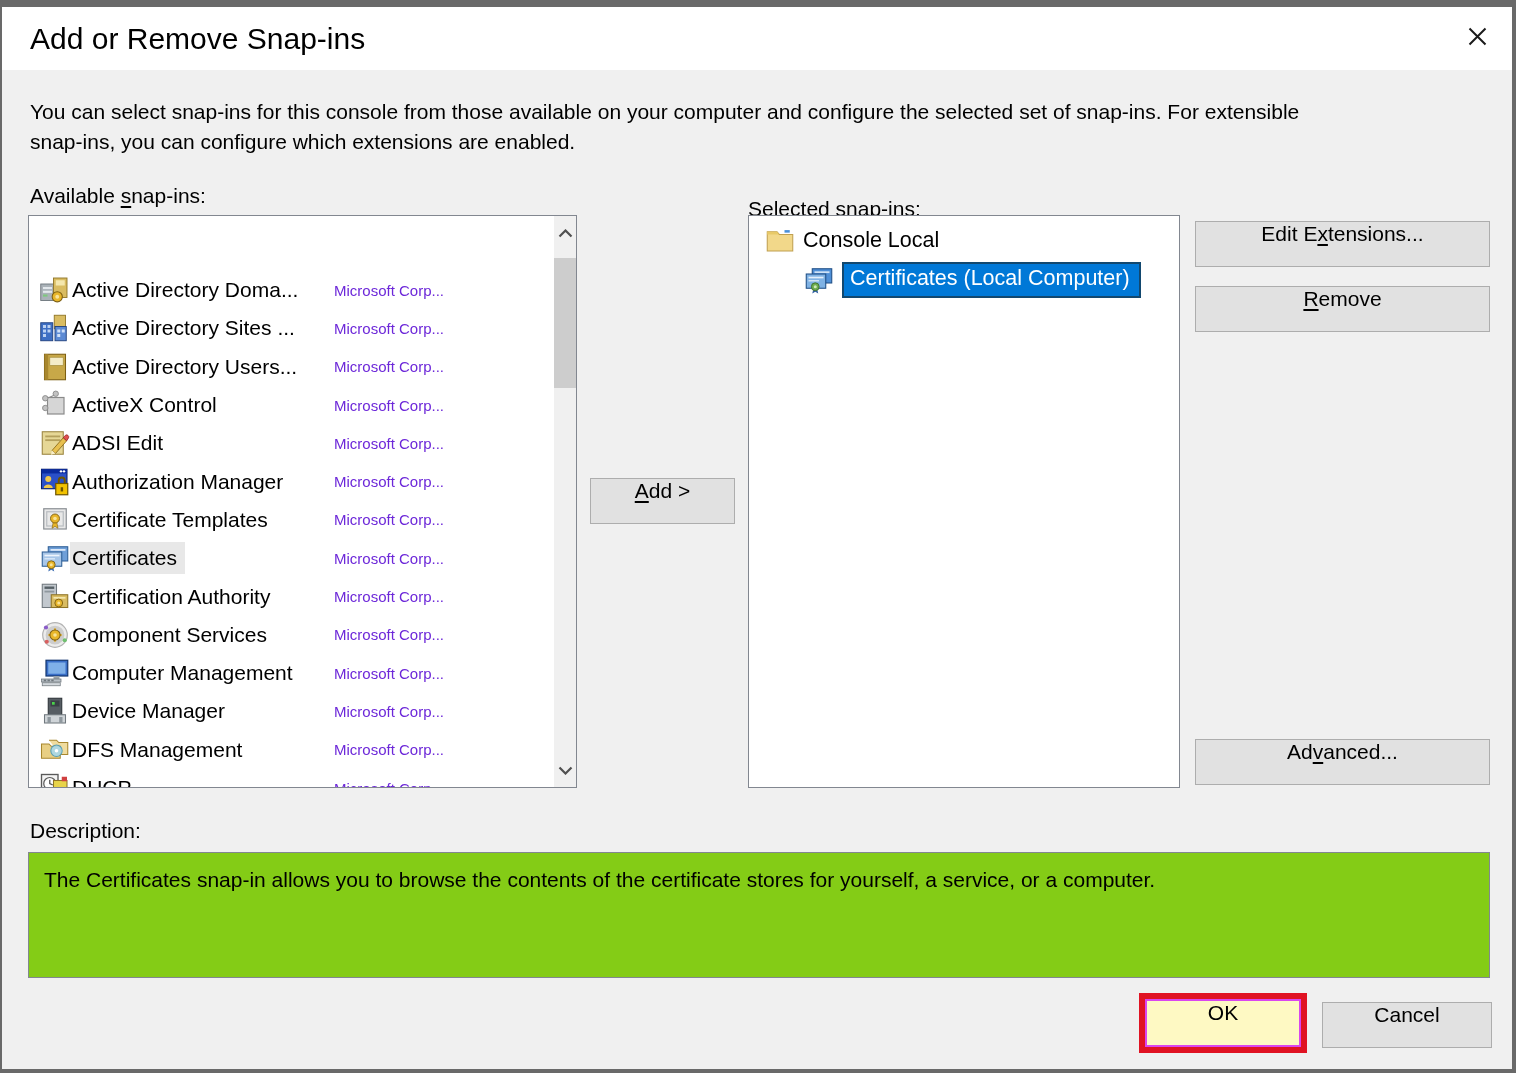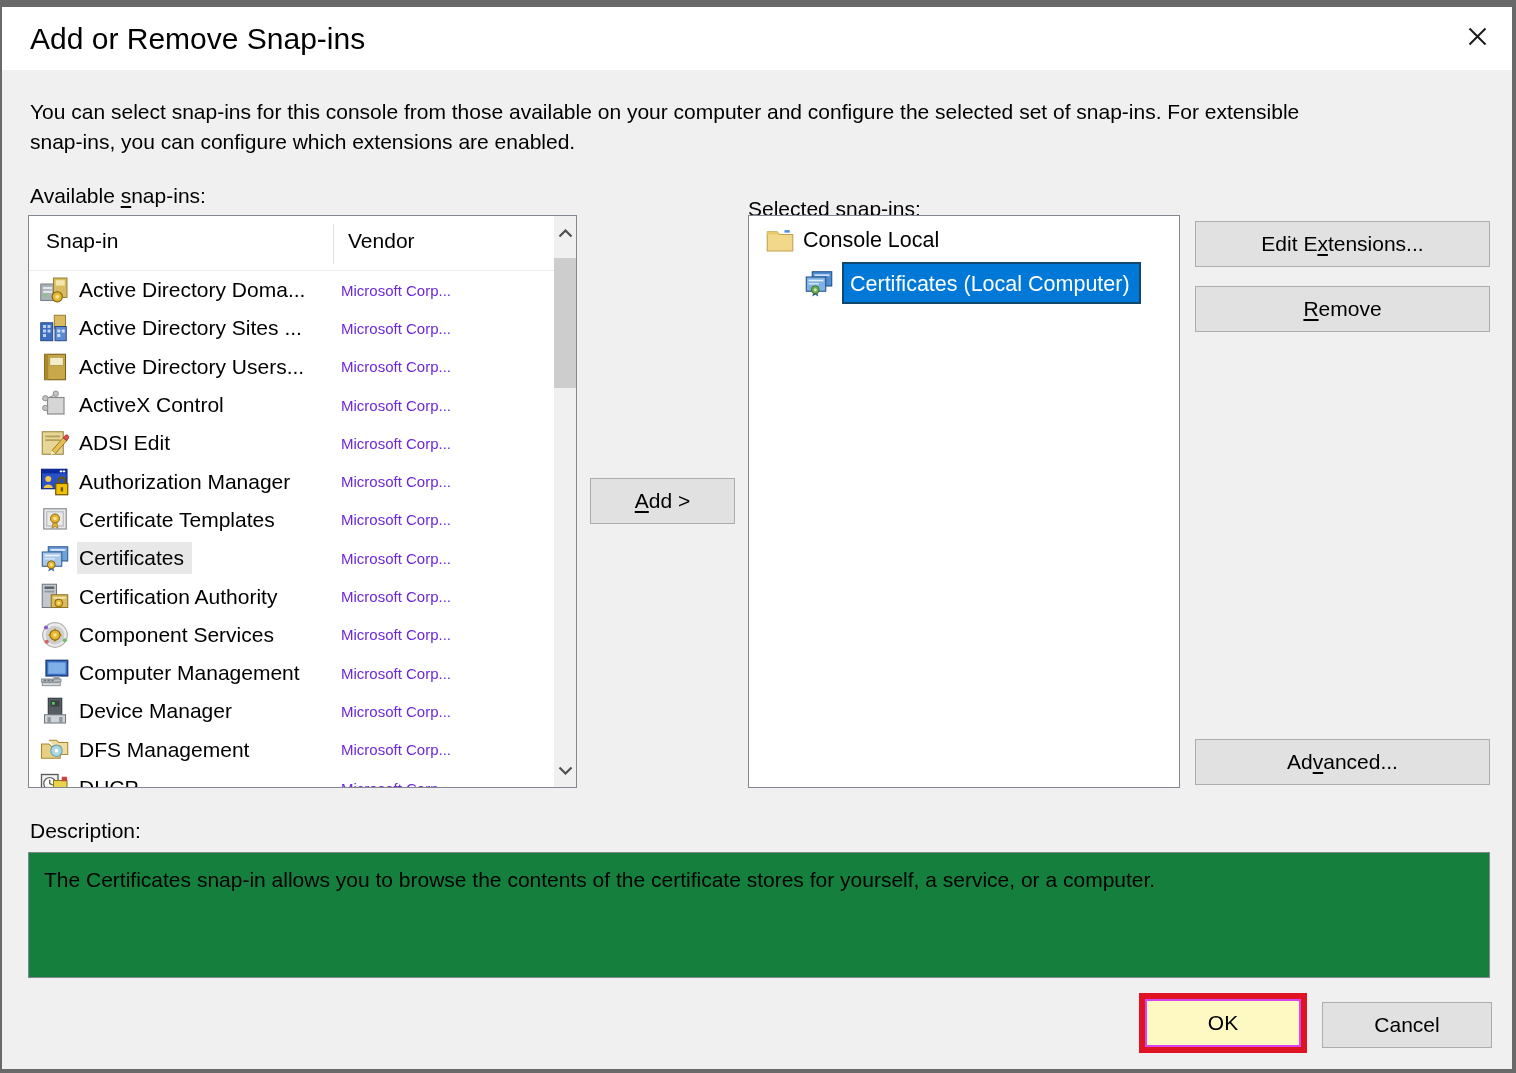--- a/index.html
+++ b/index.html
@@ -18,48 +18,48 @@
   
   .listbox{position:absolute;left:26px;top:208px;width:549px;height:573px;background:#fff;border:1px solid #828790;box-sizing:border-box;overflow:hidden}
   .lv-header{position:absolute;left:0;top:0;right:22px;height:54px;background:#fff;border-bottom:1px solid #ededed}
   .col-snapin{position:absolute;left:17px;top:13px;font-size:21px;color:#000}
   .col-vendor{position:absolute;left:319px;top:13px;font-size:21px;color:#000}
   .hdr-divider{position:absolute;left:304px;top:8px;bottom:6px;width:1px;background:#e2e2e2}
   .lv-rows{position:absolute;left:0;top:55px;right:22px;bottom:0;overflow:hidden}
   .lv-row{display:flex;align-items:center;height:38.3px}
   .lv-row .icon{width:30px;height:30px;margin-left:11px;flex:0 0 30px}
   .icon svg{width:100%;height:100%;display:block}
-  .cell-name{flex:0 0 264px;margin-left:7px;font-size:21px;white-space:nowrap;color:#000}
+  .cell-name{flex:0 0 264px;margin-left:0;font-size:21px;white-space:nowrap;color:#000}
   .name-label{padding:4px 8px 5px 2px}
   .lv-row.sel .name-label{background:#e8e8e8}
   .cell-vendor{font-size:15px;white-space:nowrap;color:#6d28d9}
   
   .scrollbar{position:absolute;top:0;right:0;bottom:0;width:22px;background:#f0f0f0}
   .sb-btn{position:absolute;left:0;width:22px;height:30px;display:flex;align-items:center;justify-content:center}
   .sb-up{top:2px}.sb-down{bottom:2px}
   .sb-thumb{position:absolute;left:0;top:42px;width:22px;height:130px;background:#cdcdcd}
   
   .panel{position:absolute;left:746px;top:208px;width:432px;height:573px;background:#fff;border:1px solid #828790;box-sizing:border-box}
   .tree-row{position:absolute;display:flex;align-items:center}
   .tree-root{left:16px;top:9px}
   .tree-child{left:55px;top:46px}
   .tree-row .icon{width:30px;height:30px;margin-right:8px;flex:0 0 30px}
   .tree-lbl{font-size:21.5px;color:#000}
-  .sel-label{font-size:21.5px;color:#fff;background:#0078d7;padding:8px 9px 5px 6px;border:2px solid #12486f;white-space:nowrap}
+  .sel-label{font-size:21.5px;color:#fff;background:#0078d7;padding:2px 9px 5px 6px;border:2px solid #12486f;white-space:nowrap}
   
-  .btn{position:absolute;box-sizing:border-box;background:#e1e1e1;border:1px solid #adadad;font-size:21px;font-family:inherit;color:#000;display:flex;align-items:center;justify-content:center;cursor:pointer;padding:0}
+  .btn{position:absolute;box-sizing:border-box;background:#e1e1e1;border:1px solid #adadad;font-size:21px;font-family:inherit;color:#000;display:flex;align-items:flex-start;justify-content:center;cursor:pointer;padding:0}
   .btn[disabled]{background:#cccccc;border-color:#bfbfbf;color:#838383;cursor:default}
   .btn[disabled] .mn{color:#838383}
   #btn-add{left:588px;top:471px;width:145px;height:46px}
   #btn-editext{left:1193px;top:214px;width:295px;height:46px}
   #btn-remove{left:1193px;top:279px;width:295px;height:46px}
   #btn-moveup{left:1193px;top:375px;width:295px;height:46px}
   #btn-movedown{left:1193px;top:440px;width:295px;height:46px}
   #btn-advanced{left:1193px;top:732px;width:295px;height:46px}
-  .desc-box{position:absolute;left:26px;top:845px;width:1462px;height:126px;background:#15803d;border:1px solid #828790;box-sizing:border-box;font-size:21px;color:#000;padding:13px 15px;line-height:28px}
+  .desc-box{position:absolute;left:26px;top:845px;width:1462px;height:126px;background:#84cc16;border:1px solid #828790;box-sizing:border-box;font-size:21px;color:#000;padding:13px 15px;line-height:28px}
   .ok-annotation{position:absolute;left:1137px;top:986px;width:168px;height:60px;border:6px solid #e01323;box-sizing:border-box}
   #btn-ok{position:relative;left:0;top:0;width:156px;height:48px;border:2px solid #d946ef;background:#fef9c3}
   #btn-cancel{left:1320px;top:995px;width:170px;height:46px}
 </style>
 </head>
 <body>
 
 <div id="window">
 
   <div class="titlebar">
@@ -73,25 +73,20 @@
     </div>
   </div>
 
   <div class="intro">You can select snap-ins for this console from those available on your computer and configure the selected set of snap-ins. For extensible snap-ins, you can configure which extensions are enabled.</div>
 
   <div class="section-label" id="avail-label"><span>Available </span><span class="mn">s</span><span>nap-ins:</span></div>
 
   <div class="section-label" id="sel-label"><span>S</span><span class="mn">e</span><span>lected snap-ins:</span></div>
 
   <div class="listbox">
-    <div class="lv-header">
-      <span class="col-snapin">Snap-in</span>
-      <span class="col-vendor">Vendor</span>
-      <div class="hdr-divider"></div>
-    </div>
     <div class="lv-rows" id="avail-rows">
         <div class="lv-row">
       <span class="icon">
             <svg viewBox="0 0 20 20">
               <rect x="0.5" y="6" width="9" height="11" fill="#aab2b8" stroke="#6d757c" stroke-width="0.6"></rect>
               <rect x="2" y="8" width="6" height="1.4" fill="#e3e8ec"></rect>
               <rect x="2" y="10.5" width="6" height="1.4" fill="#e3e8ec"></rect>
               <rect x="2" y="13" width="3" height="1.4" fill="#7ec87e"></rect>
               <rect x="9" y="2" width="9" height="13" fill="#d9bc62" stroke="#8f7426" stroke-width="0.6"></rect>
               <rect x="10.5" y="3.5" width="6" height="3.5" fill="#f4e7ae"></rect>

